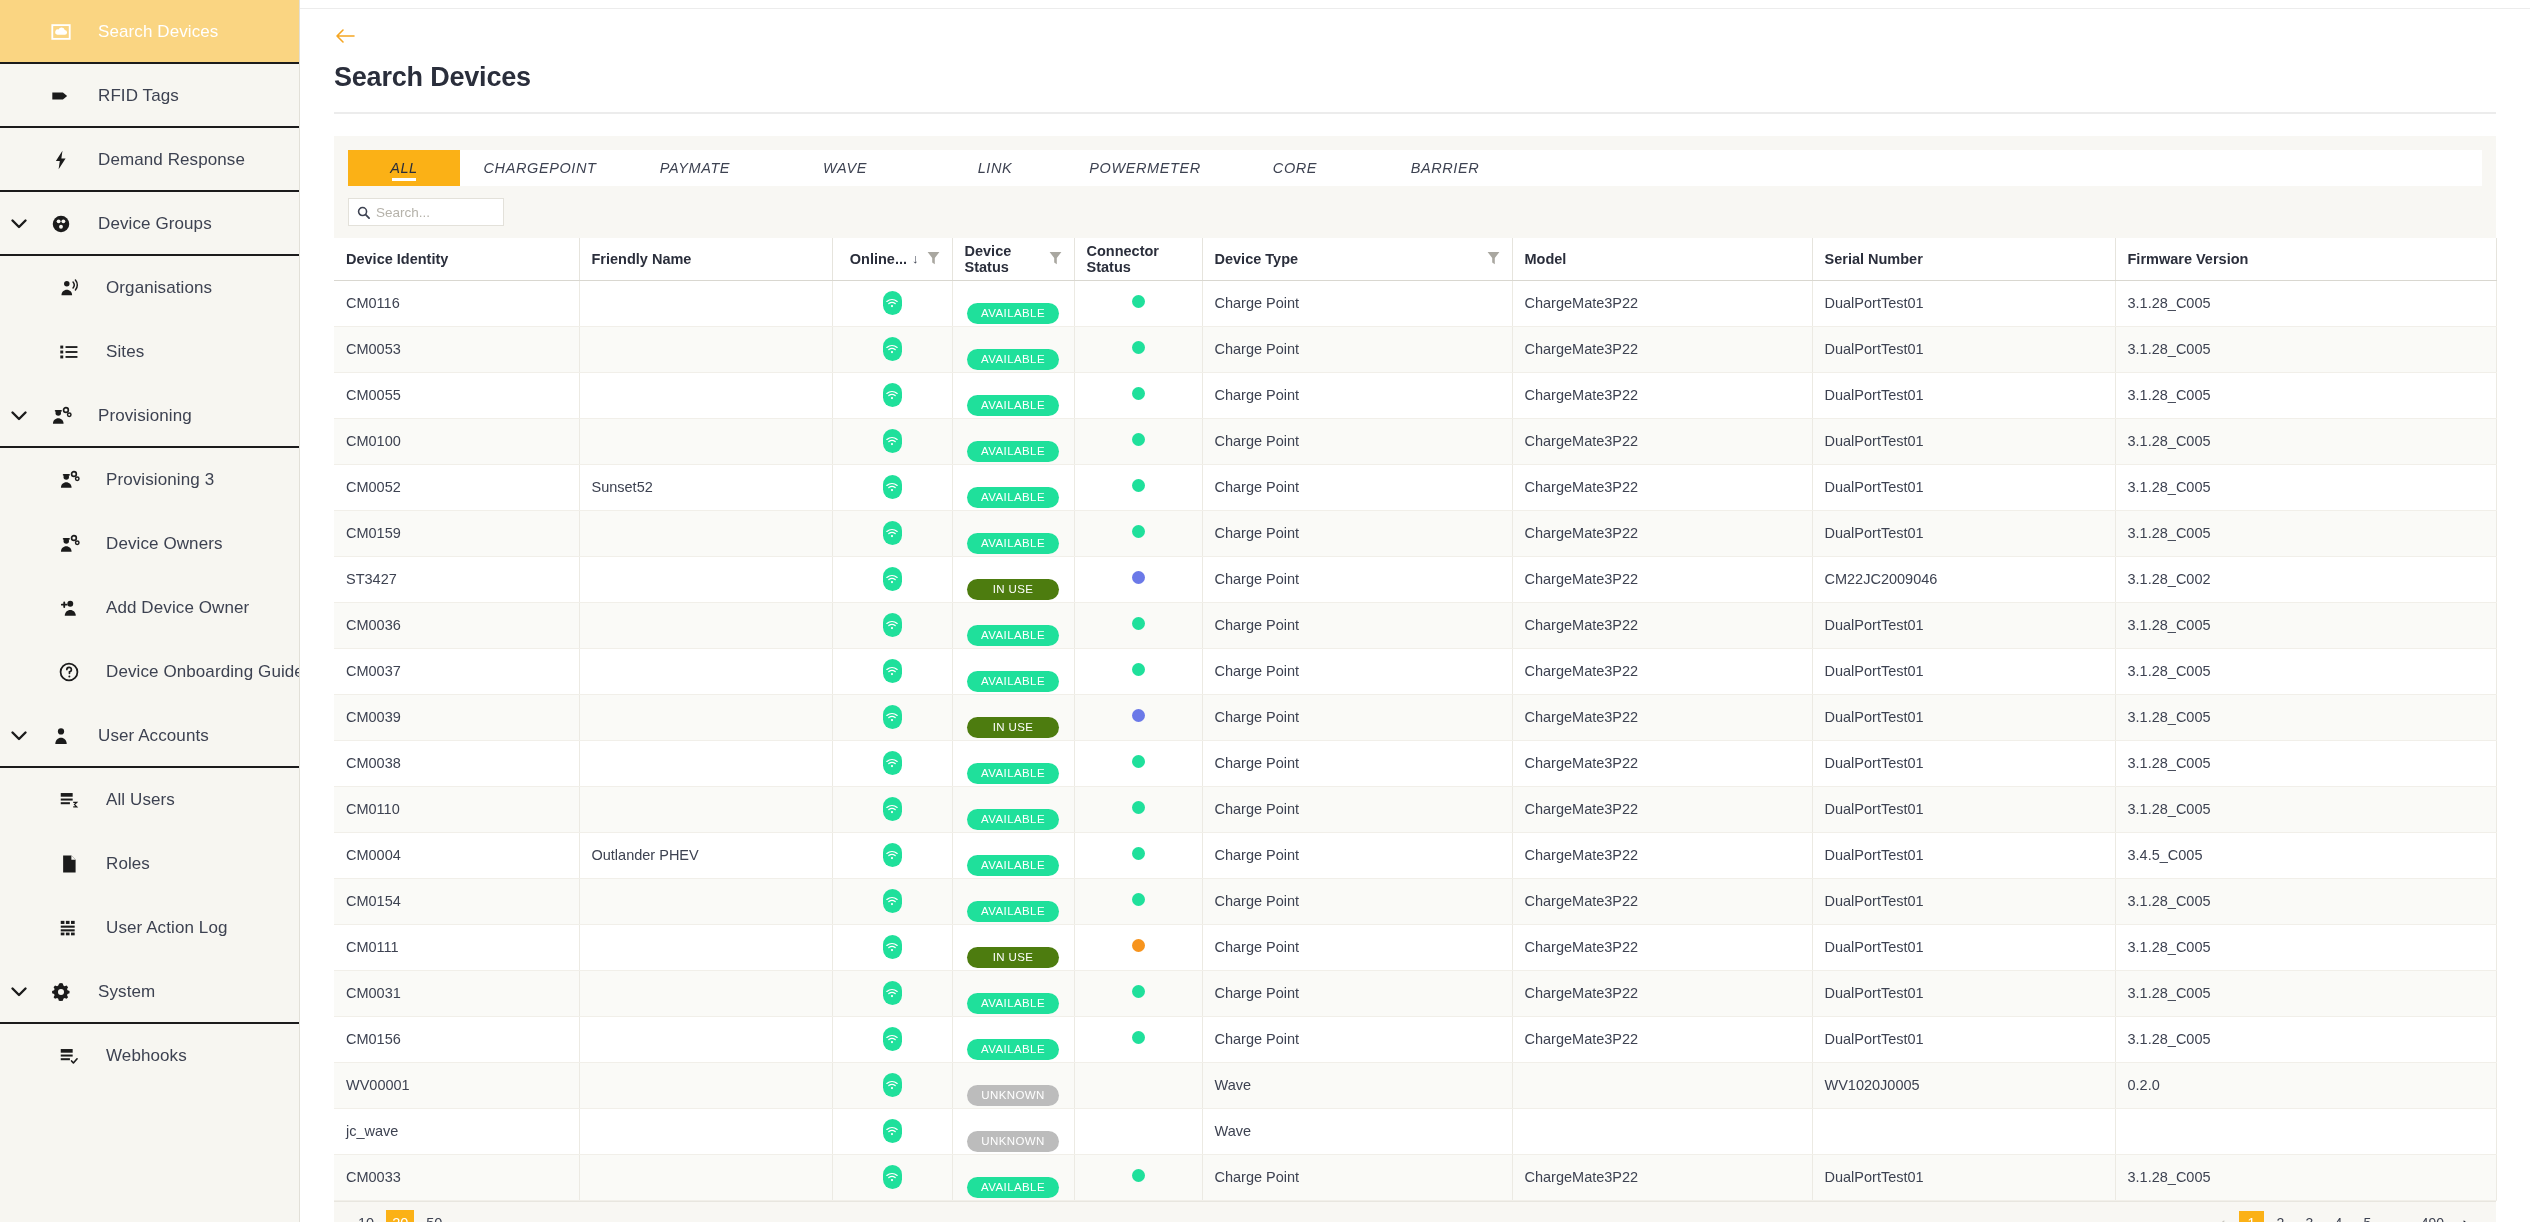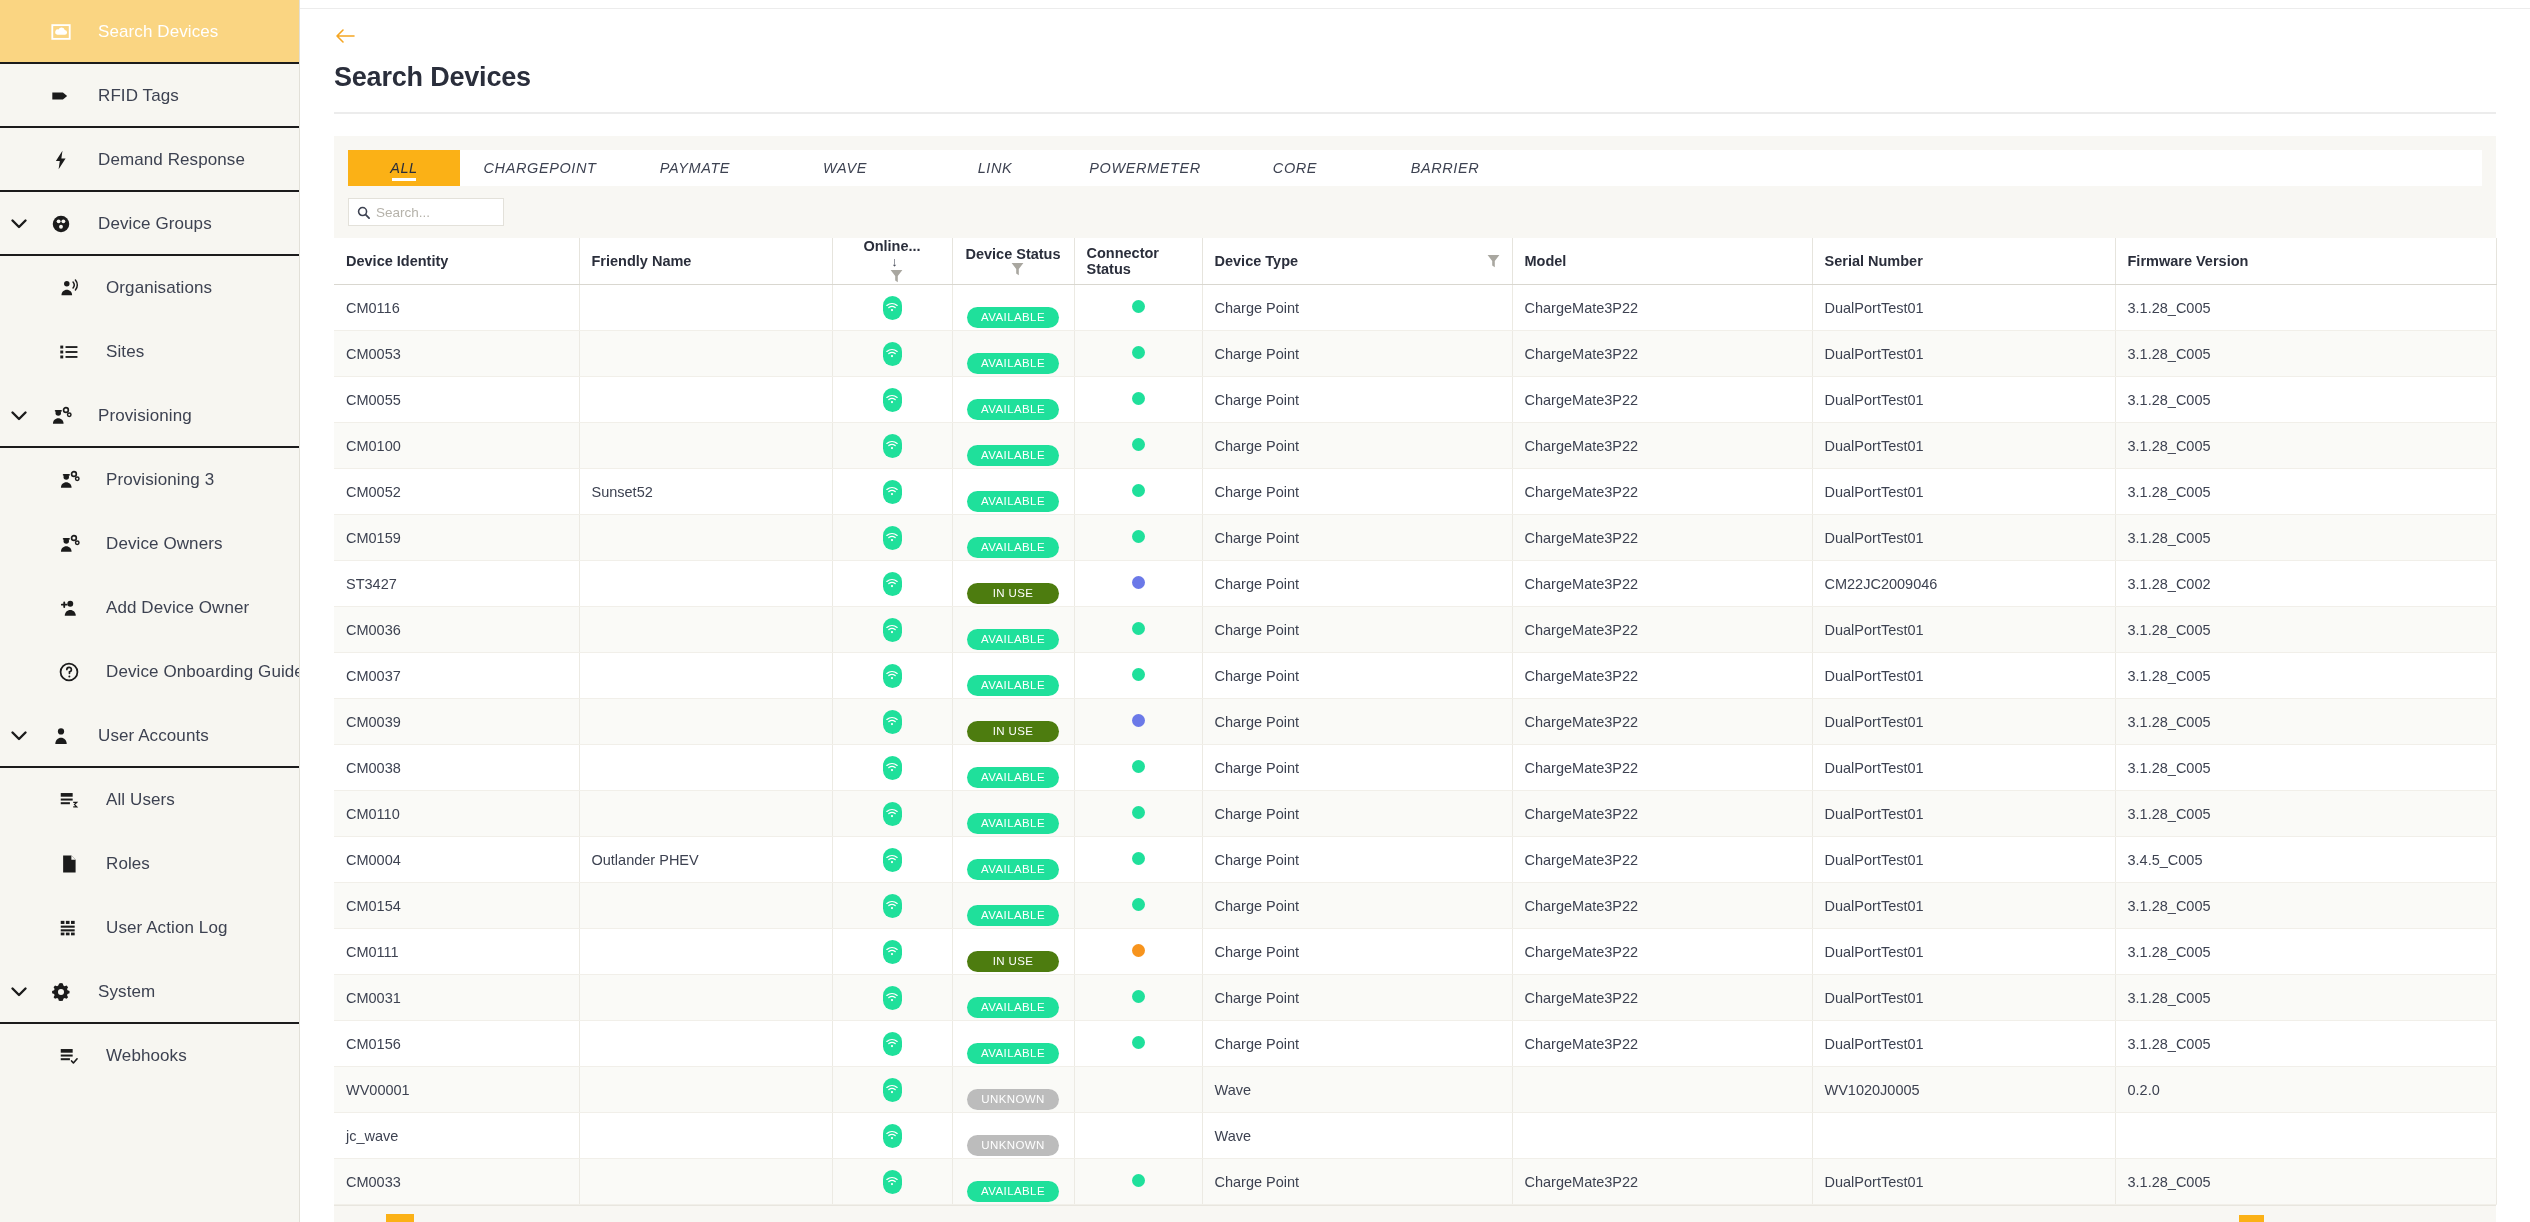--- a/index.html
+++ b/index.html
@@ -96,21 +96,21 @@
   
   .tbl-wrap { background: #ffffff; }
   table.grid { border-collapse: collapse; width: 2162px; table-layout: fixed; }
   table.grid th {
     height: 42px; background: #ffffff; font-size: 14.5px; font-weight: bold;
     color: #2a2e3b; text-align: left; padding: 0 12px;
     border-bottom: 1px solid #d9d7d0; border-right: 1px solid #e6e4dd;
     vertical-align: middle;
   }
   table.grid th .th-inner { display: flex; align-items: center; width: 100%; }
-  table.grid th .th-inner.right { justify-content: flex-end; flex-direction: column; }
+  table.grid th .th-inner.right { justify-content: flex-end; }
   table.grid th .sort-ico { margin-left: 5px; color: #3d4251; font-size: 13px; }
   table.grid th .funnel { margin-left: 8px; display: inline-flex; }
   table.grid th .funnel.push { margin-left: auto; }
   table.grid td {
     height: 46px; font-size: 14.5px; color: #3d4251;
     padding: 0 12px; border-right: 1px solid #eceae3;
     border-bottom: 1px solid #f1efe9; vertical-align: middle;
     white-space: nowrap; overflow: hidden;
   }
   table.grid tr.odd td { background: #ffffff; }

